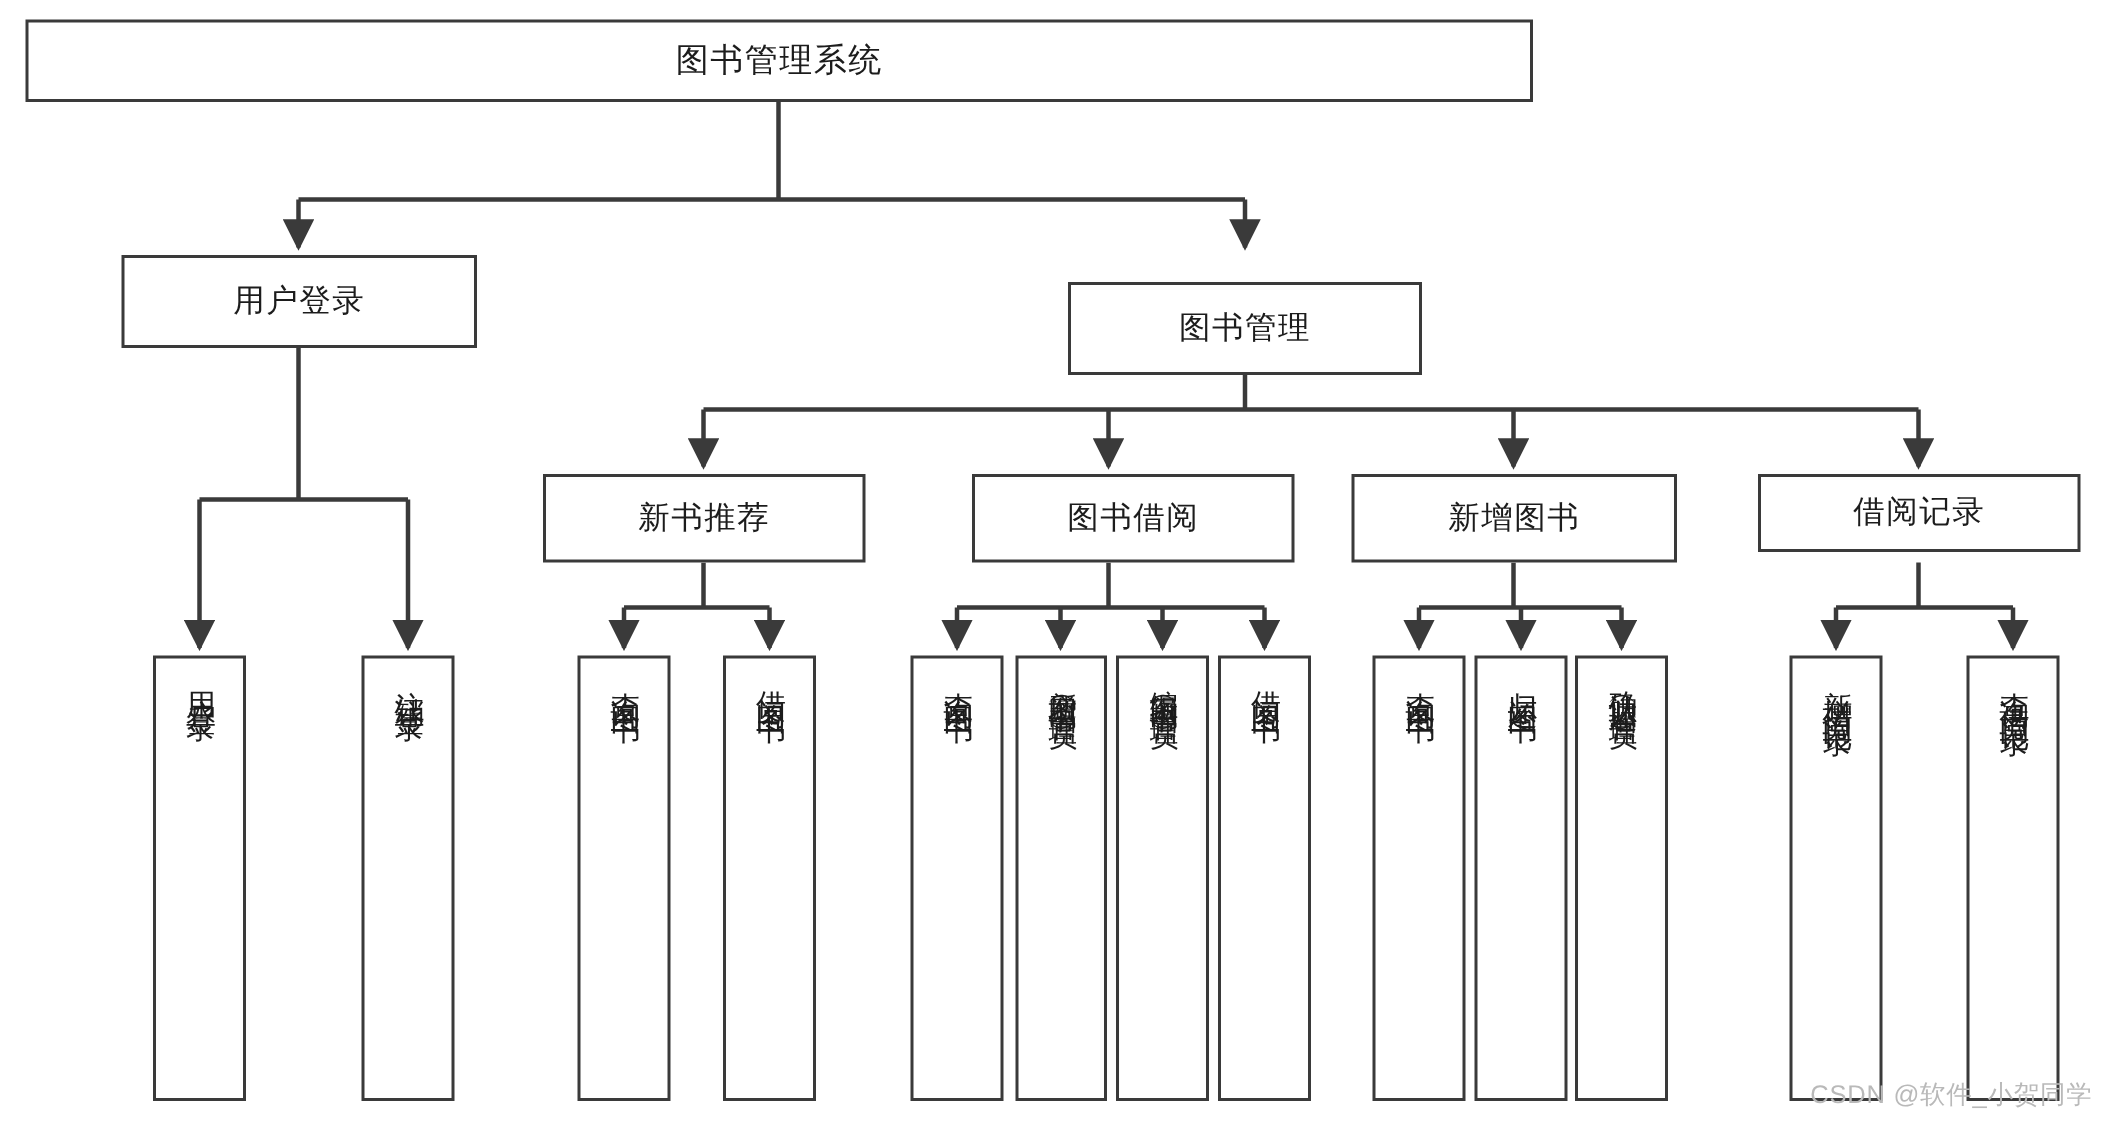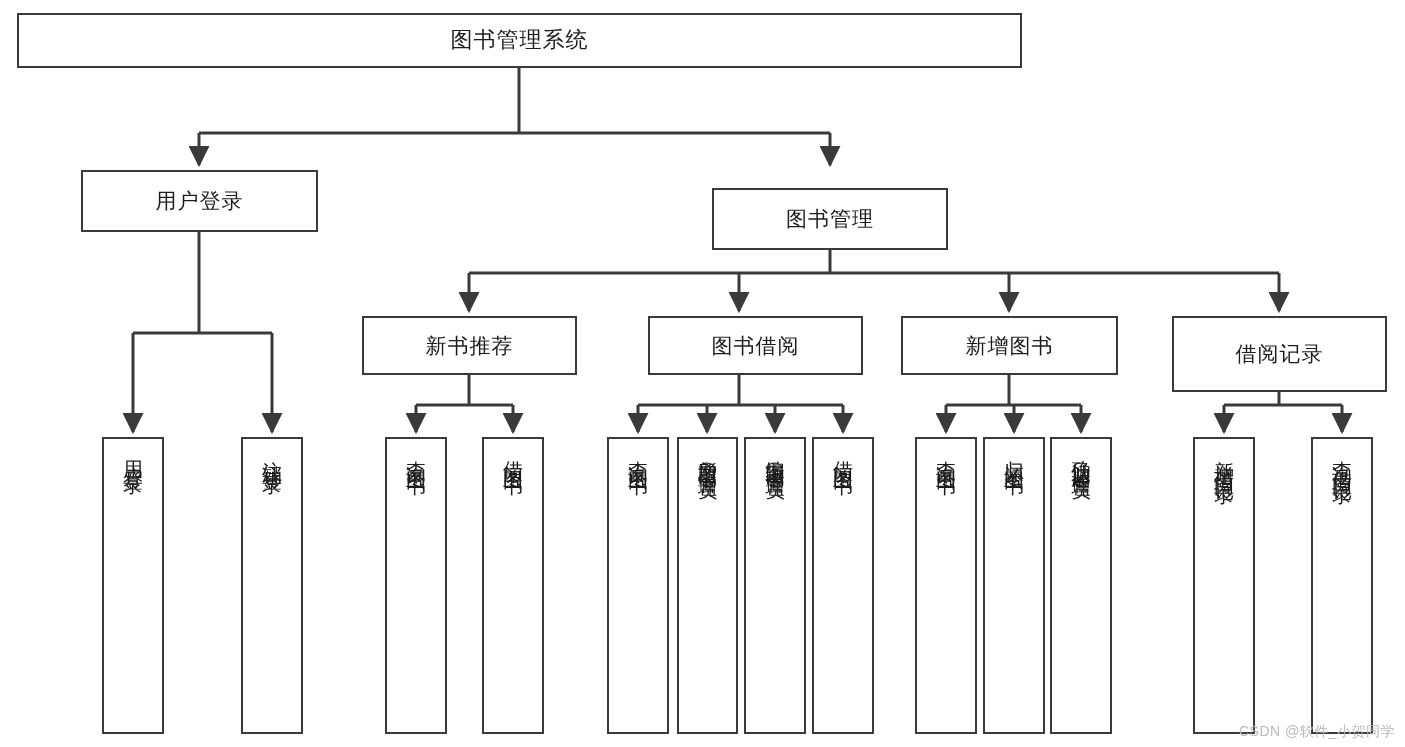--- a/index.html
+++ b/index.html
@@ -61,21 +61,21 @@
     color: #1c1c1c;
   }
   .vtext.tall {
     font-size: 19px;
     letter-spacing: 3px;
   }
   .watermark {
     position: absolute;
     right: 10px;
     bottom: 6px;
-    font-size: 14px;
+    font-size: 17px;
     color: #b9b9b9;
     z-index: 5;
     white-space: nowrap;
     letter-spacing: 0.5px;
   }
 </style>
 </head>
 <body>
 
 <div id="canvas">
@@ -143,21 +143,21 @@
 
   <div class="node horiz" style="left: 362px; top: 316px; width: 215px; height: 59px; justify-content: center;">
     <span>新书推荐</span>
   </div>
   <div class="node horiz" style="left: 632px; top: 316px; width: 215px; height: 59px; margin-left: 16px;">
     <span>图书借阅</span>
   </div>
   <div class="node horiz" style="left: 901px; top: 316px; width: 217px; height: 59px;">
     <span>新增图书</span>
   </div>
-  <div class="node horiz" style="left: 1172px; top: 316px; width: 215px; height: 76px;">
+  <div class="node horiz" style="left: 1172px; top: 316px; width: 215px; height: 52px;">
     <span>借阅记录</span>
   </div>
 
   <div class="node leaf" style="left: 102px; top: 437px; width: 62px; height: 297px;">
     <span class="vtext">用户登录</span>
   </div>
   <div class="node leaf" style="left: 241px; top: 437px; width: 62px; height: 297px;">
     <span class="vtext">注销登录</span>
   </div>
   <div class="node leaf" style="left: 385px; top: 437px; width: 62px; height: 297px;">

